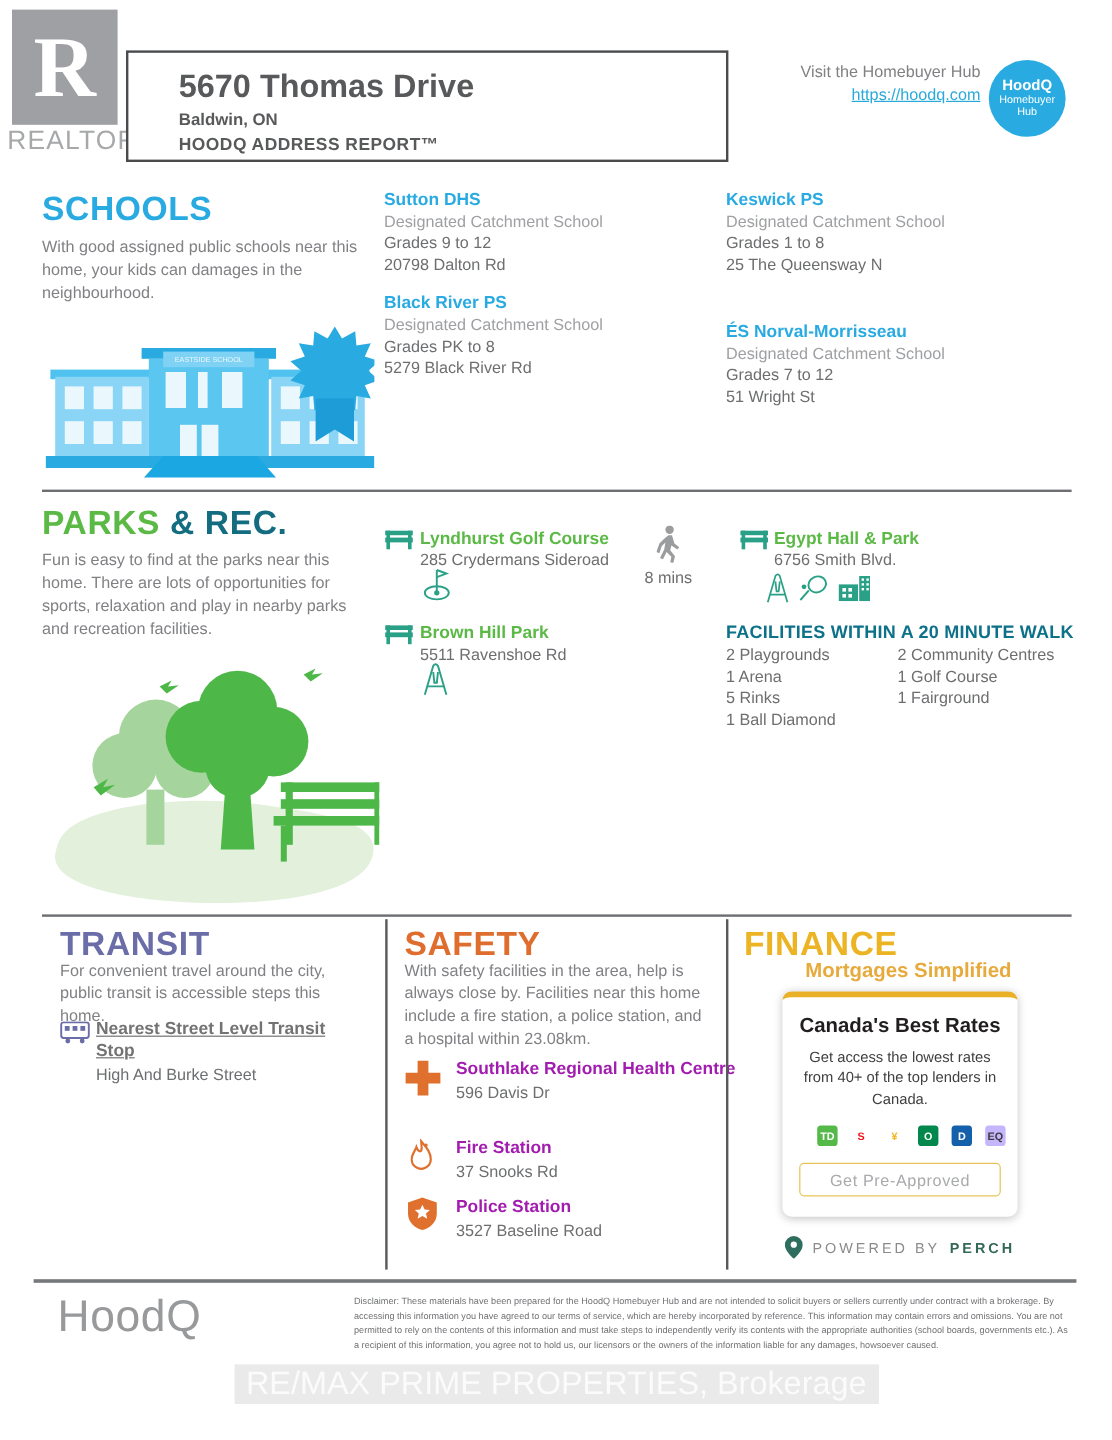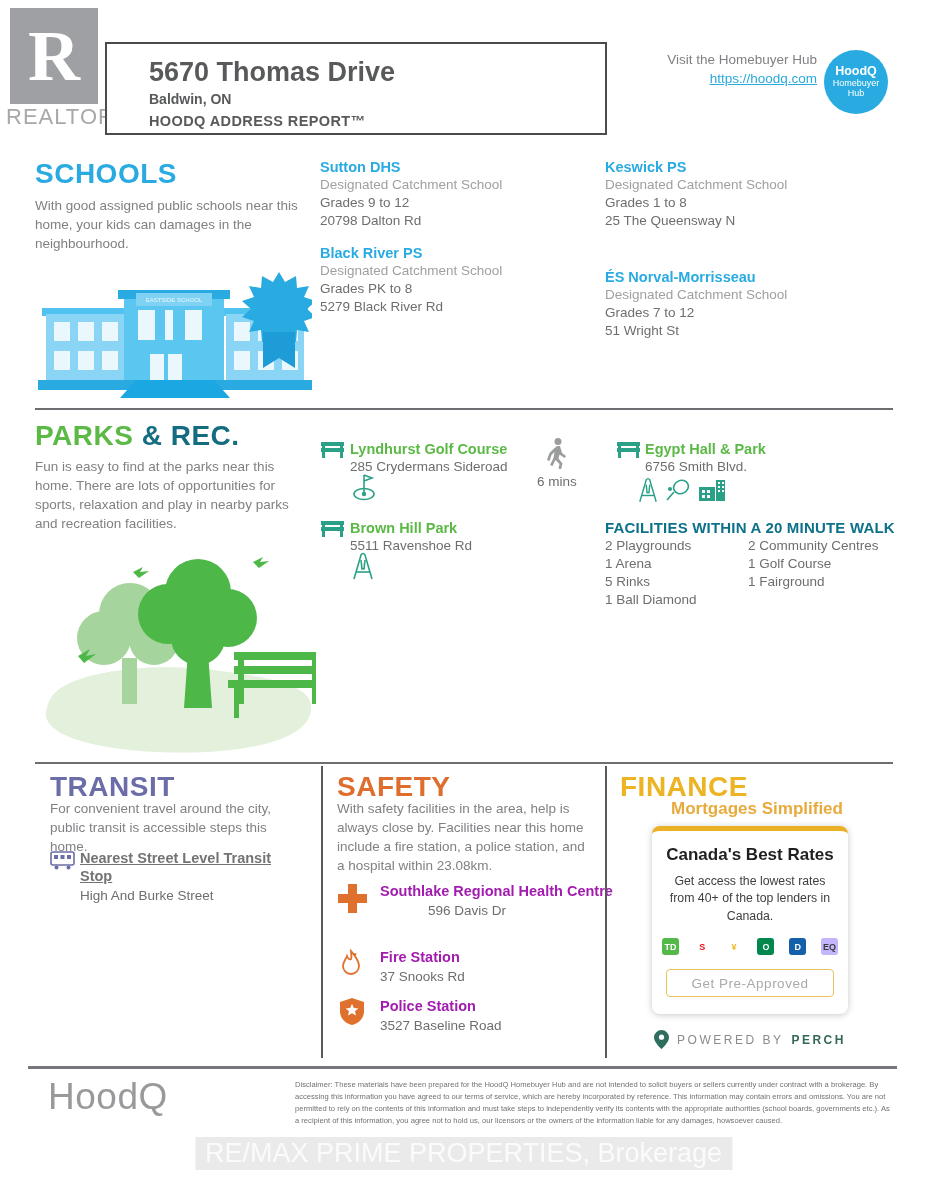--- a/index.html
+++ b/index.html
@@ -46,21 +46,21 @@
   
   .transit-head { color:#6B6DA8; }
   .safety-head { color:#DF6E2E; }
   .finance-head { color:#ECB322; }
   .transit-item-title { color:#737373;text-decoration:underline; }
   .safety-item-title { color:#a21caf; }
   .tagline { position:absolute; font-size:17px; font-weight:bold; color:#E7AA3C; width:240px; text-align:center; }
   .fin-card { position:absolute; left:652px; top:826px; width:196px; height:188px; background:#fff; border-radius:8px; box-shadow:0 1px 7px rgba(0,0,0,.22); border-top:5px solid #EBB126; padding:12px 10px 0; text-align:center; }
   .fin-card-title { font-size:17px; font-weight:bold; color:#211E1F; margin-top:2px; }
   .fin-card-desc { font-size:12.3px; color:#404041; line-height:1.42; margin-top:8px; }
-  .logo-row { display:flex; justify-content:space-between; gap:11px; margin-top:13px; }
+  .logo-row { display:flex; justify-content:flex-end; gap:11px; margin-top:13px; }
   .bank-logo { width:17px; height:17px; border-radius:3px; font-size:9px; font-weight:bold; display:flex; align-items:center; justify-content:center; }
   .preapprove-btn { display:block; margin:14px auto 0; width:168px; height:28px; background:#fff; border:1px solid #E7C45B; border-radius:4px; font-size:13.5px; color:#A9AAAC; font-family:inherit; letter-spacing:.5px; }
   .powered { position:absolute; left:620px; top:1030px; width:260px; display:flex; align-items:center; justify-content:center; gap:8px; }
   .powered .pb { font-size:12px; letter-spacing:2.5px; color:#8A8B8D; }
   .powered .perch { font-size:12px; font-weight:bold; letter-spacing:2.5px; color:#336855; }
 
   
   .footer-rule { position:absolute; left:28px; top:1066px; width:869px; height:3px; background:#77787B; }
   .hoodq-logo { position:absolute; left:48px; top:1076px; font-size:37px; color:#98999B; letter-spacing:.5px; }
   .disclaimer { position:absolute; left:295px; top:1079px; width:596px; font-size:7.6px; color:#707174; line-height:1.6; }
@@ -234,21 +234,21 @@
         <line x1="9.4" y1="17" x2="12.6" y2="17"></line>
     </g>
   </svg>
 
   <svg class="icon-abs" style="left:547px; top:438px;" width="22" height="31" viewBox="0 0 22 31">
     <g fill="#9B9C9E">
       <circle cx="11" cy="3.5" r="3.5"></circle>
       <path d="M10 8 l3 0 2 7 4 3 -1.5 2 -5 -3.5 -1 4 4 5 -1.5 6 -2.5 -1 1-4.5 -4 -4 -3 6 -2.5 -1 3.5 -7 1-6 -3 3 -2 6 -2.5 -1 2.5-7 4-4 Z"></path>
     </g>
   </svg>
-  <div class="walker-label" style="left:537px; top:474px;">6 mins</div>
+  <div class="walker-label" style="left:537px; top:474px;">8 mins</div>
 
   <svg class="icon-abs" style="left:616px; top:442px;" width="25" height="16" viewBox="0 0 25 16">
     <g fill="#2AA187">
         <rect x="1" y="0" width="23" height="4"></rect>
         <rect x="1" y="6" width="23" height="4"></rect>
         <rect x="2" y="0" width="3" height="16"></rect>
         <rect x="20" y="0" width="3" height="16"></rect>
       </g>
   </svg>
   <div style="position:absolute; left:645px; top:440px; width:230px;">
@@ -325,21 +325,21 @@
   <div class="vdiv" style="left:321px; top:766px; height:292px;"></div>
 
   <div class="sec-head safety-head" style="left:337px; top:771px;">SAFETY</div>
   <div class="intro" style="left:337px; top:800px; width:258px;">With safety facilities in the area, help is always close by. Facilities near this home include a fire station, a police station, and a hospital within 23.08km.</div>
 
   <svg class="icon-abs" style="left:337px; top:883px;" width="31" height="31" viewBox="0 0 31 31">
     <path fill="#E0702E" d="M11 1 h9 v10 h10 v9 h-10 v10 h-9 v-10 H1 v-9 h10 Z"></path>
   </svg>
   <div style="position:absolute; left:380px; top:882px; width:236px;">
     <div class="poi-name safety-item-title">Southlake Regional Health Centre</div>
-    <div class="poi-line" style="margin-top:2px;margin-left:48px;">596 Davis Dr</div>
+    <div class="poi-line" style="margin-top:2px;">596 Davis Dr</div>
   </div>
 
   <svg class="icon-abs" style="left:342px; top:949px;" width="19" height="27" viewBox="0 0 19 27">
     <path fill="none" stroke="#E0702E" stroke-width="1.8" d="M9 2 C 13 7, 17 11, 17 17 a8 8 0 0 1 -16 0 C 1 13, 4 10, 5 7 C 6 10, 8 11, 9 10 C 10 8, 9 5, 9 2 Z"></path>
     <path fill="#E0702E" d="M13 4 a1.4 1.4 0 1 0 0.1 0 Z"></path>
   </svg>
   <div style="position:absolute; left:380px; top:948px; width:236px;">
     <div class="poi-name safety-item-title">Fire Station</div>
     <div class="poi-line" style="margin-top:2px;">37 Snooks Rd</div>
   </div>

